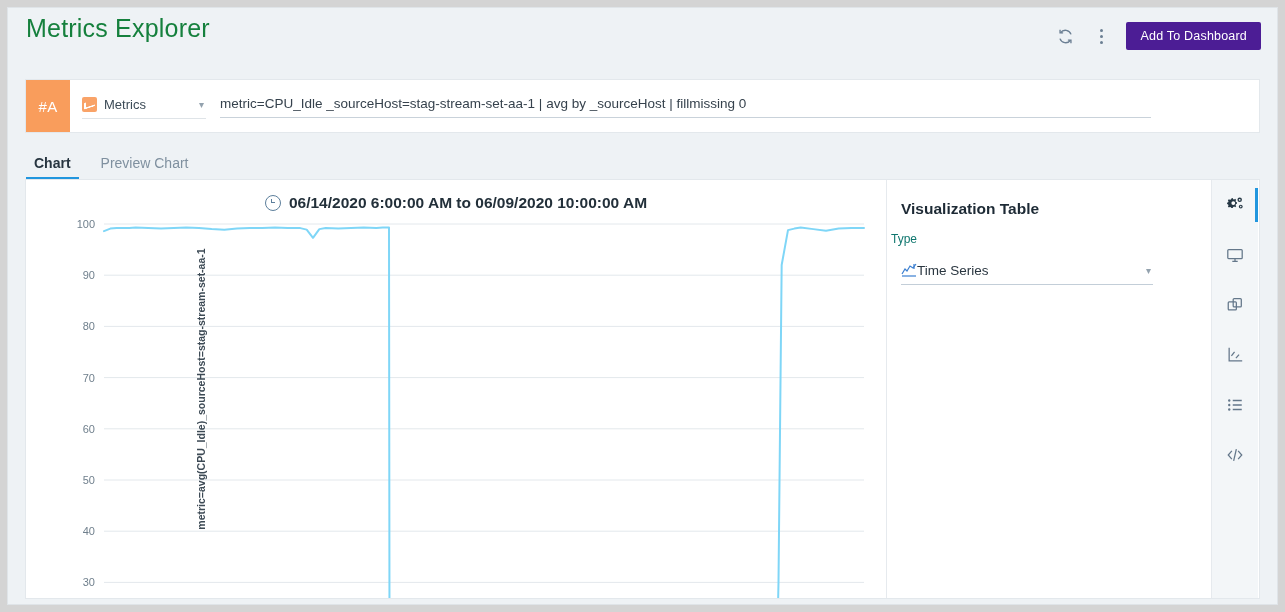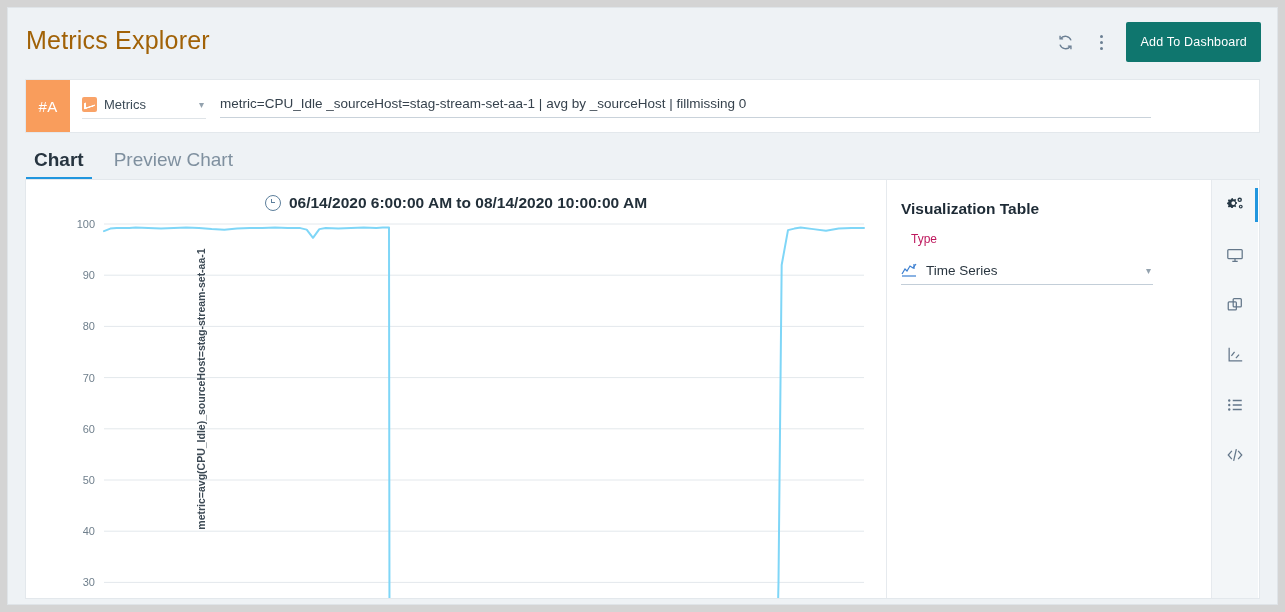--- a/index.html
+++ b/index.html
@@ -12,39 +12,39 @@
   #app {
     position: absolute;
     left: 8px; top: 8px;
     width: 1269px; height: 596px;
     background: #eef2f5;
     box-shadow: 0 0 0 1px #dfe4e8;
   }
   
   .hdr { position: relative; height: 62px; }
   .hdr-title {
-    position: absolute; left: 18px; top: 18px;
-    font-size: 25px; font-weight: 400; color: #a16207;
+    position: absolute; left: 18px; top: 6px;
+    font-size: 25px; font-weight: 400; color: #15803d;
     letter-spacing: .2px;
   }
   .hdr-actions {
     position: absolute; right: 16px; top: 14px;
     display: flex; align-items: center; gap: 14px;
   }
   .icon-btn {
     width: 22px; height: 24px; display: flex;
     align-items: center; justify-content: center;
     color: #6b7f93; cursor: pointer;
   }
   .kebab { display: flex; flex-direction: column; gap: 3px; align-items: center; }
   .kebab i { width: 3px; height: 3px; border-radius: 50%; background: #6b7f93; display: block; }
   .btn-dash {
-    background: #0f766e; color: #ffffff; border: none;
+    background: #4c1d95; color: #ffffff; border: none;
     font-size: 12.5px; font-family: "Liberation Sans", sans-serif;
-    padding: 0 14px; height: 40px; border-radius: 2px;
+    padding: 0 14px; height: 28px; border-radius: 2px;
     cursor: default; letter-spacing: .2px;
   }
   
   .qrow {
     position: absolute; left: 18px; top: 72px;
     width: 1233px; height: 52px;
     background: #ffffff; display: flex; align-items: stretch;
     box-shadow: 0 0 0 1px #e3e8ec;
   }
   .qbadge {
@@ -82,21 +82,21 @@
   .qinput:after {
     content: ""; position: absolute; left: 6px; right: 108px; bottom: 14px;
     height: 1px; background: #c9d2da;
   }
   
   .tabs {
     position: absolute; left: 18px; top: 138px;
     display: flex; gap: 0; align-items: flex-end; height: 34px;
   }
   .tab {
-    font-size: 19px; padding: 0 22px 9px 8px; color: #7f909f;
+    font-size: 14px; padding: 0 22px 9px 8px; color: #7f909f;
     cursor: pointer; position: relative;
   }
   .tab.active { color: #273540; font-weight: bold; }
   .tab.active:after {
     content: ""; position: absolute; left: 0; right: 14px; bottom: 0;
     height: 3px; background: #2196de;
   }
   
   .content {
     position: absolute; left: 18px; top: 172px;
@@ -133,24 +133,24 @@
   }
   svg.chart { display: block; }
   .yt { font-size: 11px; fill: #6f7f8c; font-family: "Liberation Sans", sans-serif; }
   .xt { font-size: 9.5px; fill: #8b99a5; font-family: "Liberation Sans", sans-serif; }
 
   
   .vt-title {
     position: absolute; left: 14px; top: 20px;
     font-size: 15.5px; font-weight: bold; color: #1d2a35;
   }
-  .vt-sub { position: absolute; left: 24px; top: 52px; font-size: 12px; color: #be185d; }
+  .vt-sub { position: absolute; left: 4px; top: 52px; font-size: 12px; color: #0f766e; }
   .vt-select {
     position: absolute; left: 14px; top: 76px; width: 252px; height: 28px;
-    border-bottom: 1px solid #c3ced8; display: flex; align-items: center; gap: 9px;
+    border-bottom: 1px solid #c3ced8; display: flex; align-items: center; 
     cursor: pointer;
   }
   .ts-icon { width: 16px; height: 14px; position: relative; flex: none; }
   .vt-value { font-size: 13.5px; color: #2a3views; color: #2a3640; }
   .vt-caret { margin-left: auto; color: #93a2ae; font-size: 10px; padding-right: 2px; }
 
   .rail-item {
     height: 50px; display: flex; align-items: center; justify-content: center;
     position: relative; cursor: pointer; color: #64778a;
   }
@@ -200,21 +200,21 @@
   <div class="tabs">
     <div class="tab active">Chart</div>
     <div class="tab">Preview Chart</div>
   </div>
 
   <div class="content">
 
     <div class="chart-pane">
       <div class="chart-title">
         <span class="clock"></span>
-        <span>06/14/2020 6:00:00 AM to 08/14/2020 10:00:00 AM</span>
+        <span>06/14/2020 6:00:00 AM to 06/09/2020 10:00:00 AM</span>
       </div>
       <div class="ylabel">metric=avg(CPU_Idle)_sourceHost=stag-stream-set-aa-1</div>
       <svg class="chart" id="chartsvg" width="860" height="418">
           <line x1="78" y1="556" x2="838" y2="556" stroke="#b9c3cc" stroke-width="1"></line>
           <text x="69" y="560" text-anchor="end" class="yt">0</text>
           <line x1="78" y1="504.8" x2="838" y2="504.8" stroke="#e3e8ec" stroke-width="1"></line>
           <text x="69" y="508.8" text-anchor="end" class="yt">10</text>
           <line x1="78" y1="453.6" x2="838" y2="453.6" stroke="#e3e8ec" stroke-width="1"></line>
           <text x="69" y="457.6" text-anchor="end" class="yt">20</text>
           <line x1="78" y1="402.4" x2="838" y2="402.4" stroke="#e3e8ec" stroke-width="1"></line>

